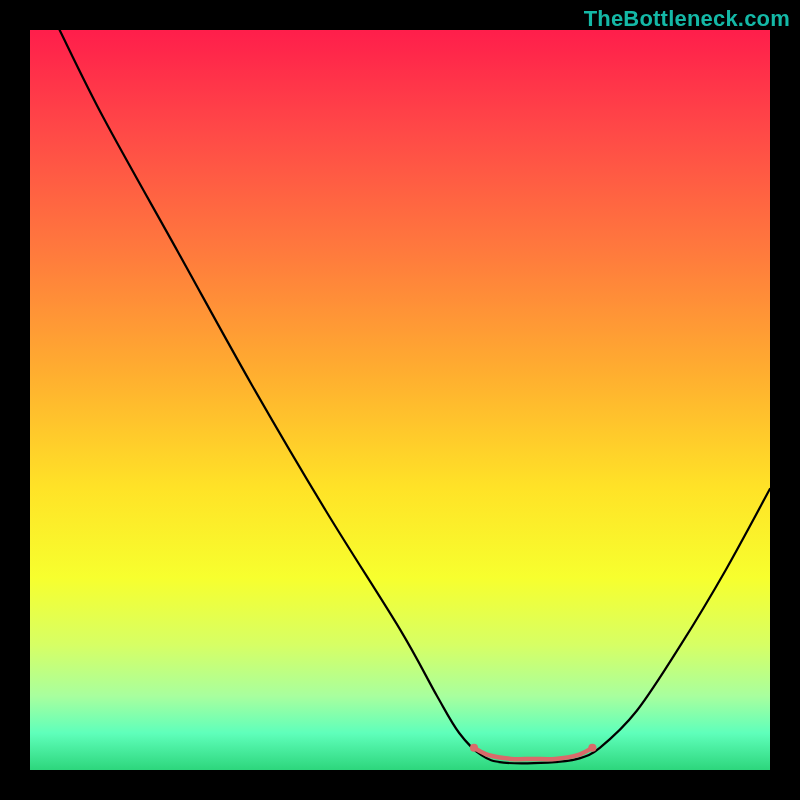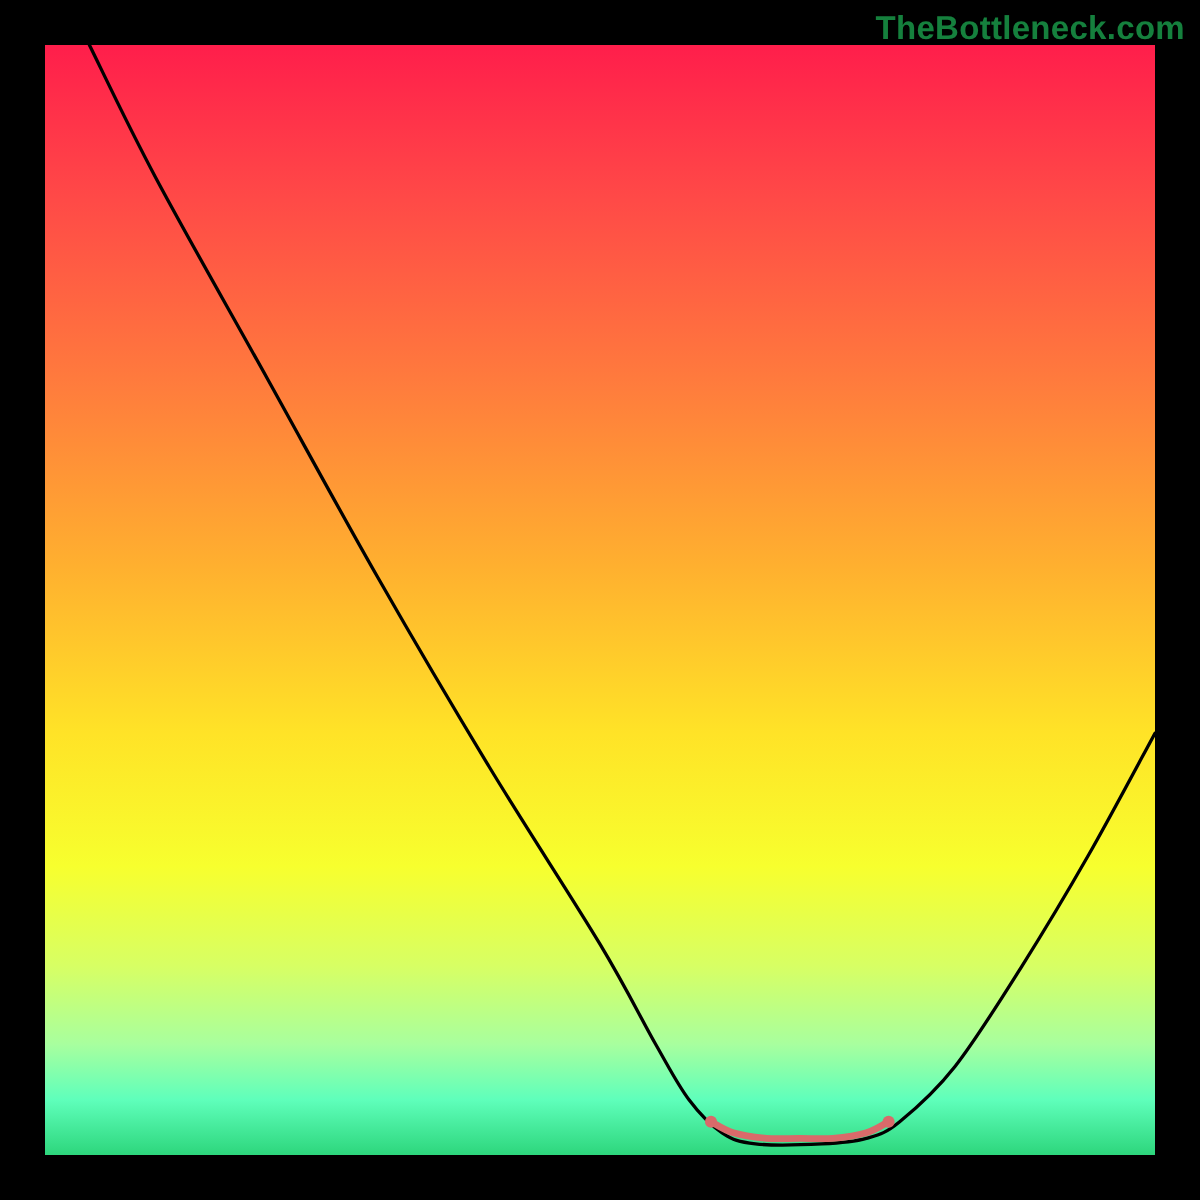--- a/index.html
+++ b/index.html
@@ -21,21 +21,21 @@
     left: 30px;
     top: 30px;
     width: 740px;
     height: 740px;
     overflow: hidden;
   }
   .watermark {
     position: absolute;
     top: 6px;
     right: 10px;
-    color: #15803d;
+    color: #14b8a6;
     font-size: 22px;
     font-weight: 600;
     letter-spacing: 0.2px;
     z-index: 5;
   }
 </style>
 </head>
 <body>
 
 <div class="chart-wrap">

